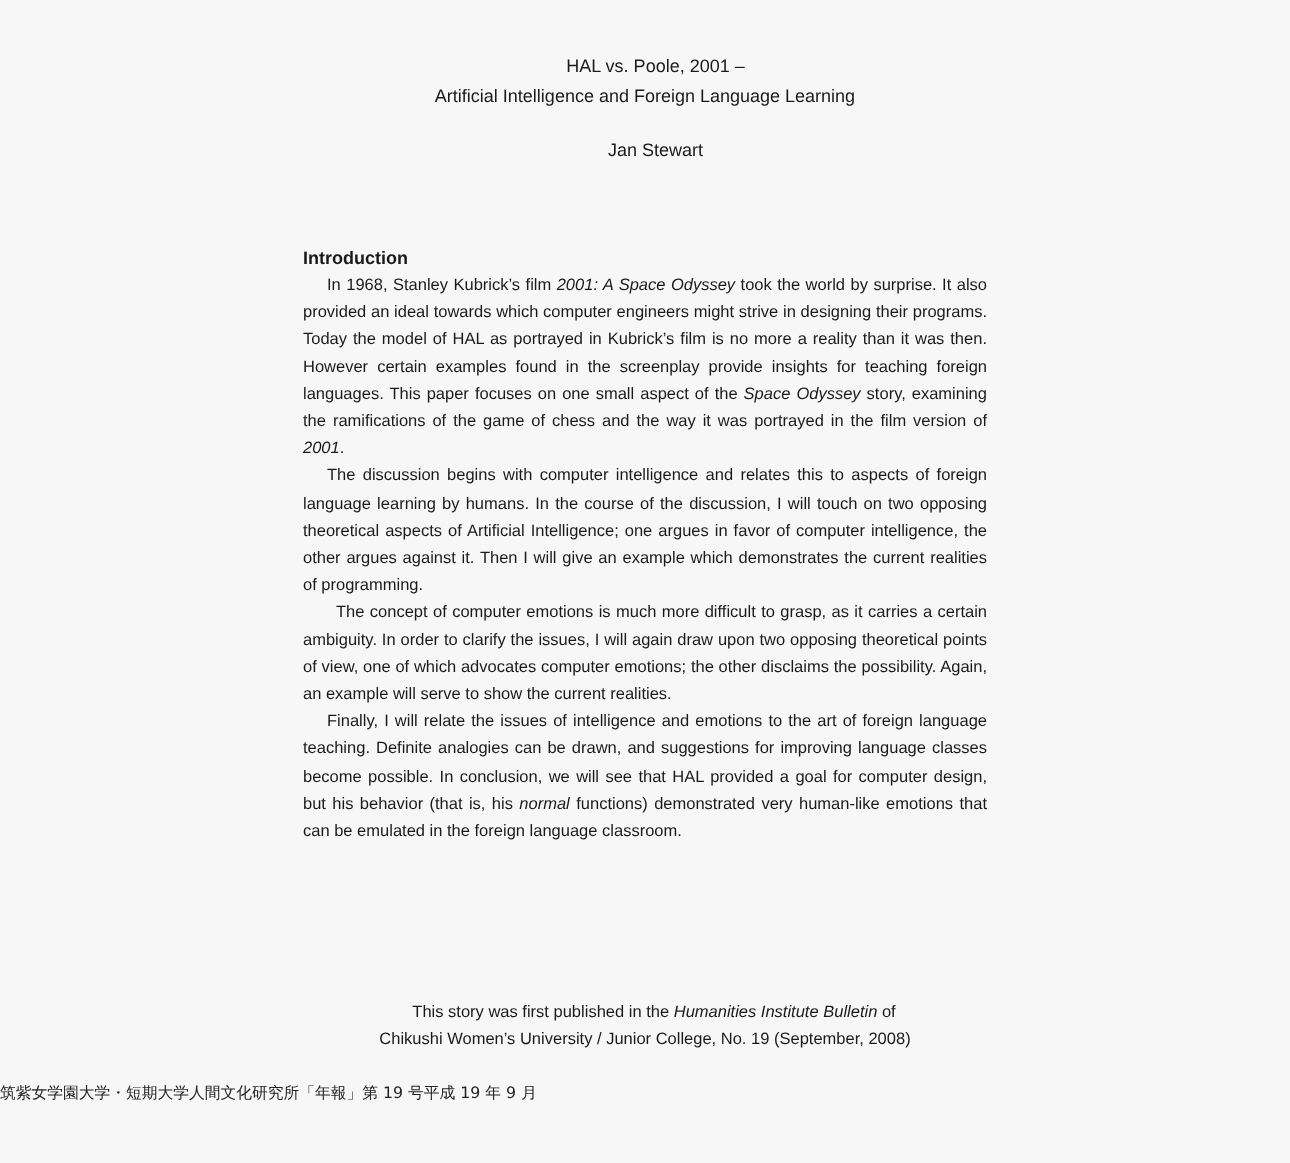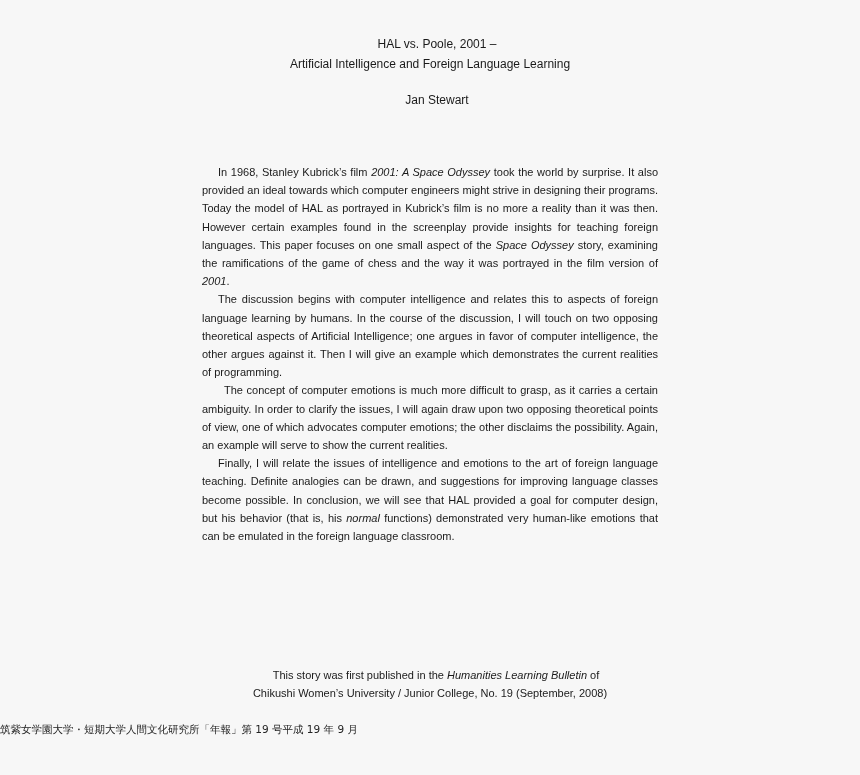--- a/index.html
+++ b/index.html
@@ -83,27 +83,28 @@
 </head>
 <body>
 
 <div class="page">
 
   <div id="title1" class="title-line">HAL vs. Poole, 2001 –</div>
   <div id="title2" class="title-line">Artificial Intelligence and Foreign Language Learning</div>
   <div id="author" class="title-line">Jan Stewart</div>
 
   <div class="body-block">
+    <p class="heading">Introduction</p>
 
     <p class="para"><span>In 1968, Stanley Kubrick’s film </span><span class="it">2001: A Space Odyssey</span><span> took the world by surprise. It also provided an ideal towards which computer engineers might strive in designing their programs. Today the model of HAL as portrayed in Kubrick’s film is no more a reality than it was then. However certain examples found in the screenplay provide insights for teaching foreign languages. This paper focuses on one small aspect of the </span><span class="it">Space Odyssey</span><span> story, examining the ramifications of the game of chess and the way it was portrayed in the film version of </span><span class="it">2001</span><span>.</span></p>
 
     <p class="para">The discussion begins with computer intelligence and relates this to aspects of foreign language learning by humans. In the course of the discussion, I will touch on two opposing theoretical aspects of Artificial Intelligence; one argues in favor of computer intelligence, the other argues against it. Then I will give an example which demonstrates the current realities of programming.</p>
 
     <p class="para indent2">The concept of computer emotions is much more difficult to grasp, as it carries a certain ambiguity. In order to clarify the issues, I will again draw upon two opposing theoretical points of view, one of which advocates computer emotions; the other disclaims the possibility. Again, an example will serve to show the current realities.</p>
 
     <p class="para"><span>Finally, I will relate the issues of intelligence and emotions to the art of foreign language teaching. Definite analogies can be drawn, and suggestions for improving language classes become possible. In conclusion, we will see that HAL provided a goal for computer design, but his behavior (that is, his </span><span class="it">normal</span><span> functions) demonstrated very human-like emotions that can be emulated in the foreign language classroom.</span></p>
   </div>
 
-  <div id="fn1" class="footnote"><span>This story was first published in the </span><span class="fn-it">Humanities Learning Bulletin</span><span> of</span></div>
+  <div id="fn1" class="footnote"><span>This story was first published in the </span><span class="fn-it">Humanities Institute Bulletin</span><span> of</span></div>
   <div id="fn2" class="footnote">Chikushi Women’s University / Junior College, No. 19 (September, 2008)</div>
 
   <div class="jp-line">筑紫女学園大学・短期大学人間文化研究所「年報」第 19 号平成 19 年 9 月</div>
 </div>
 
 </body></html>

